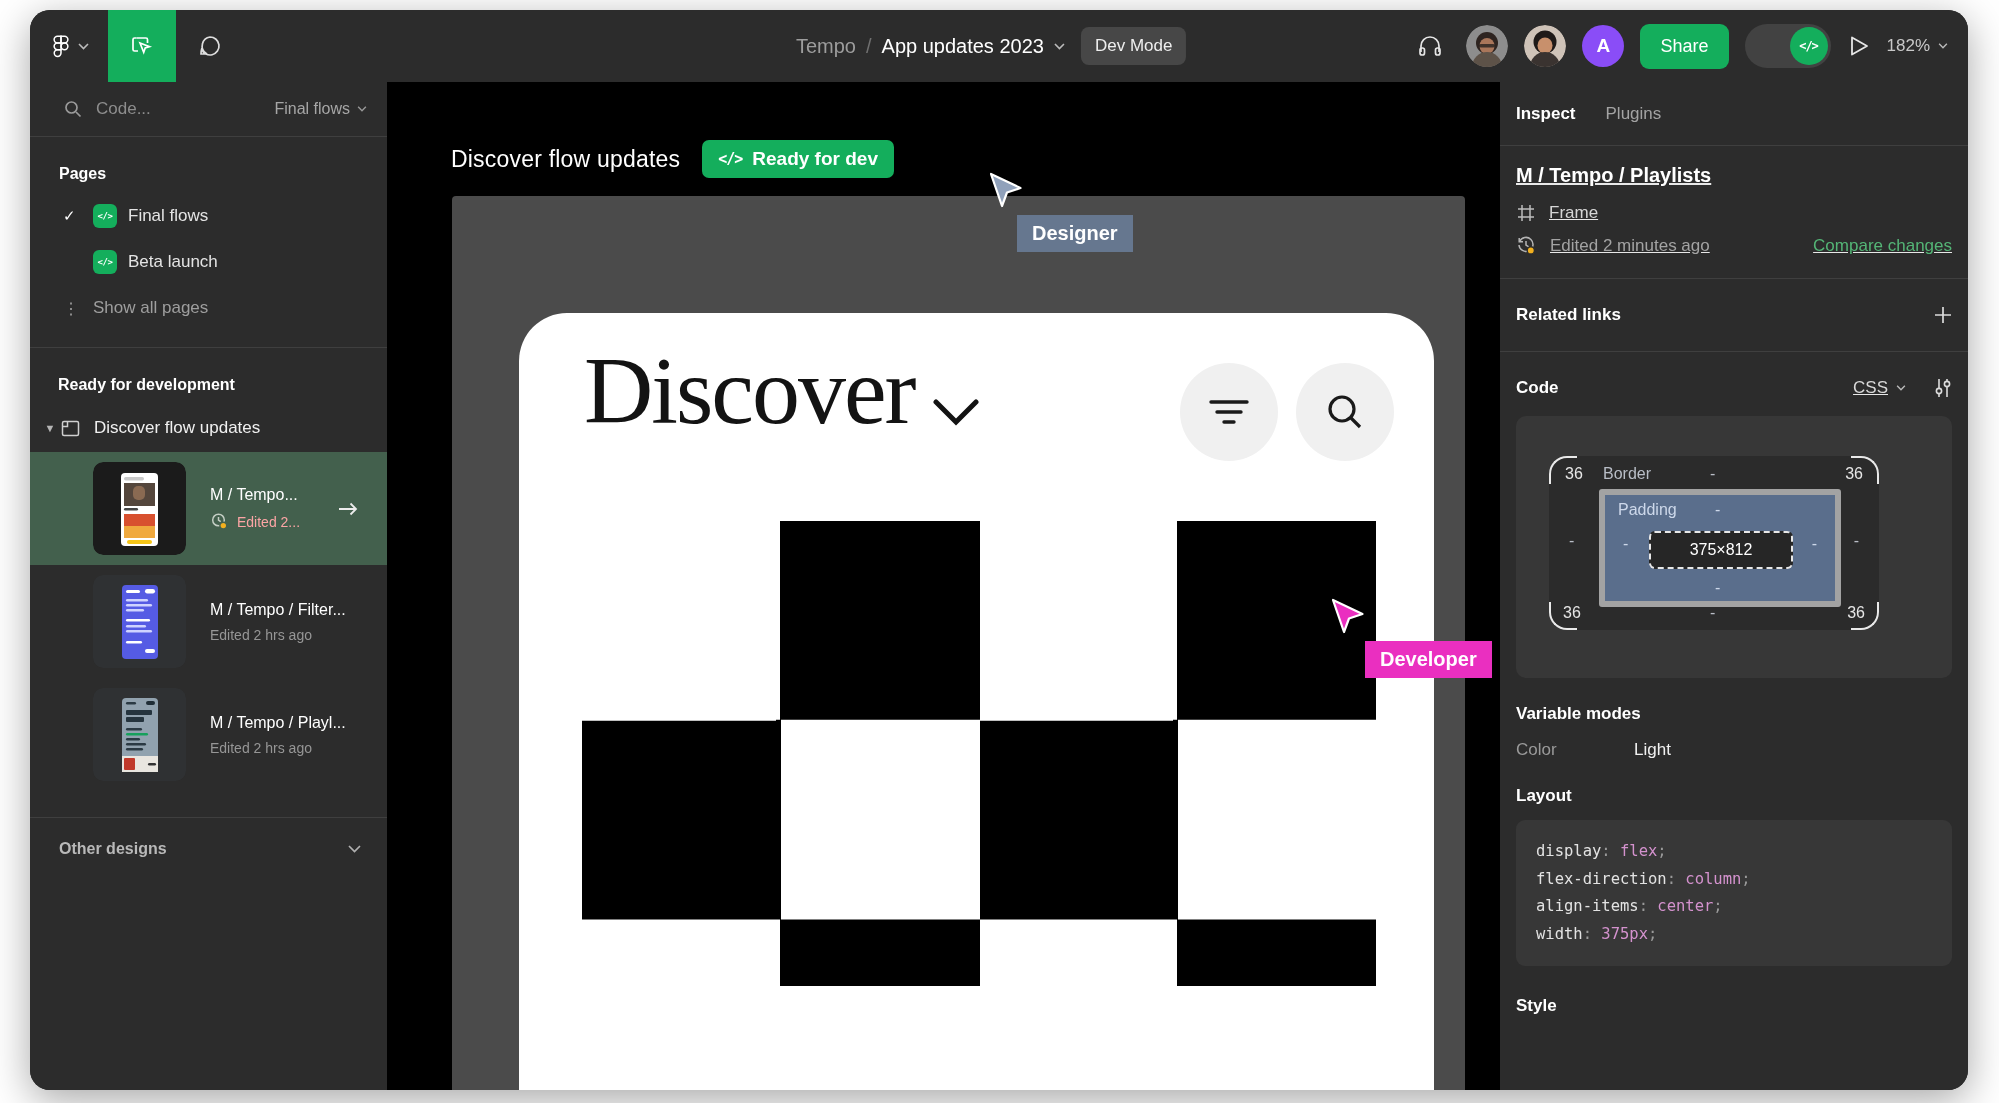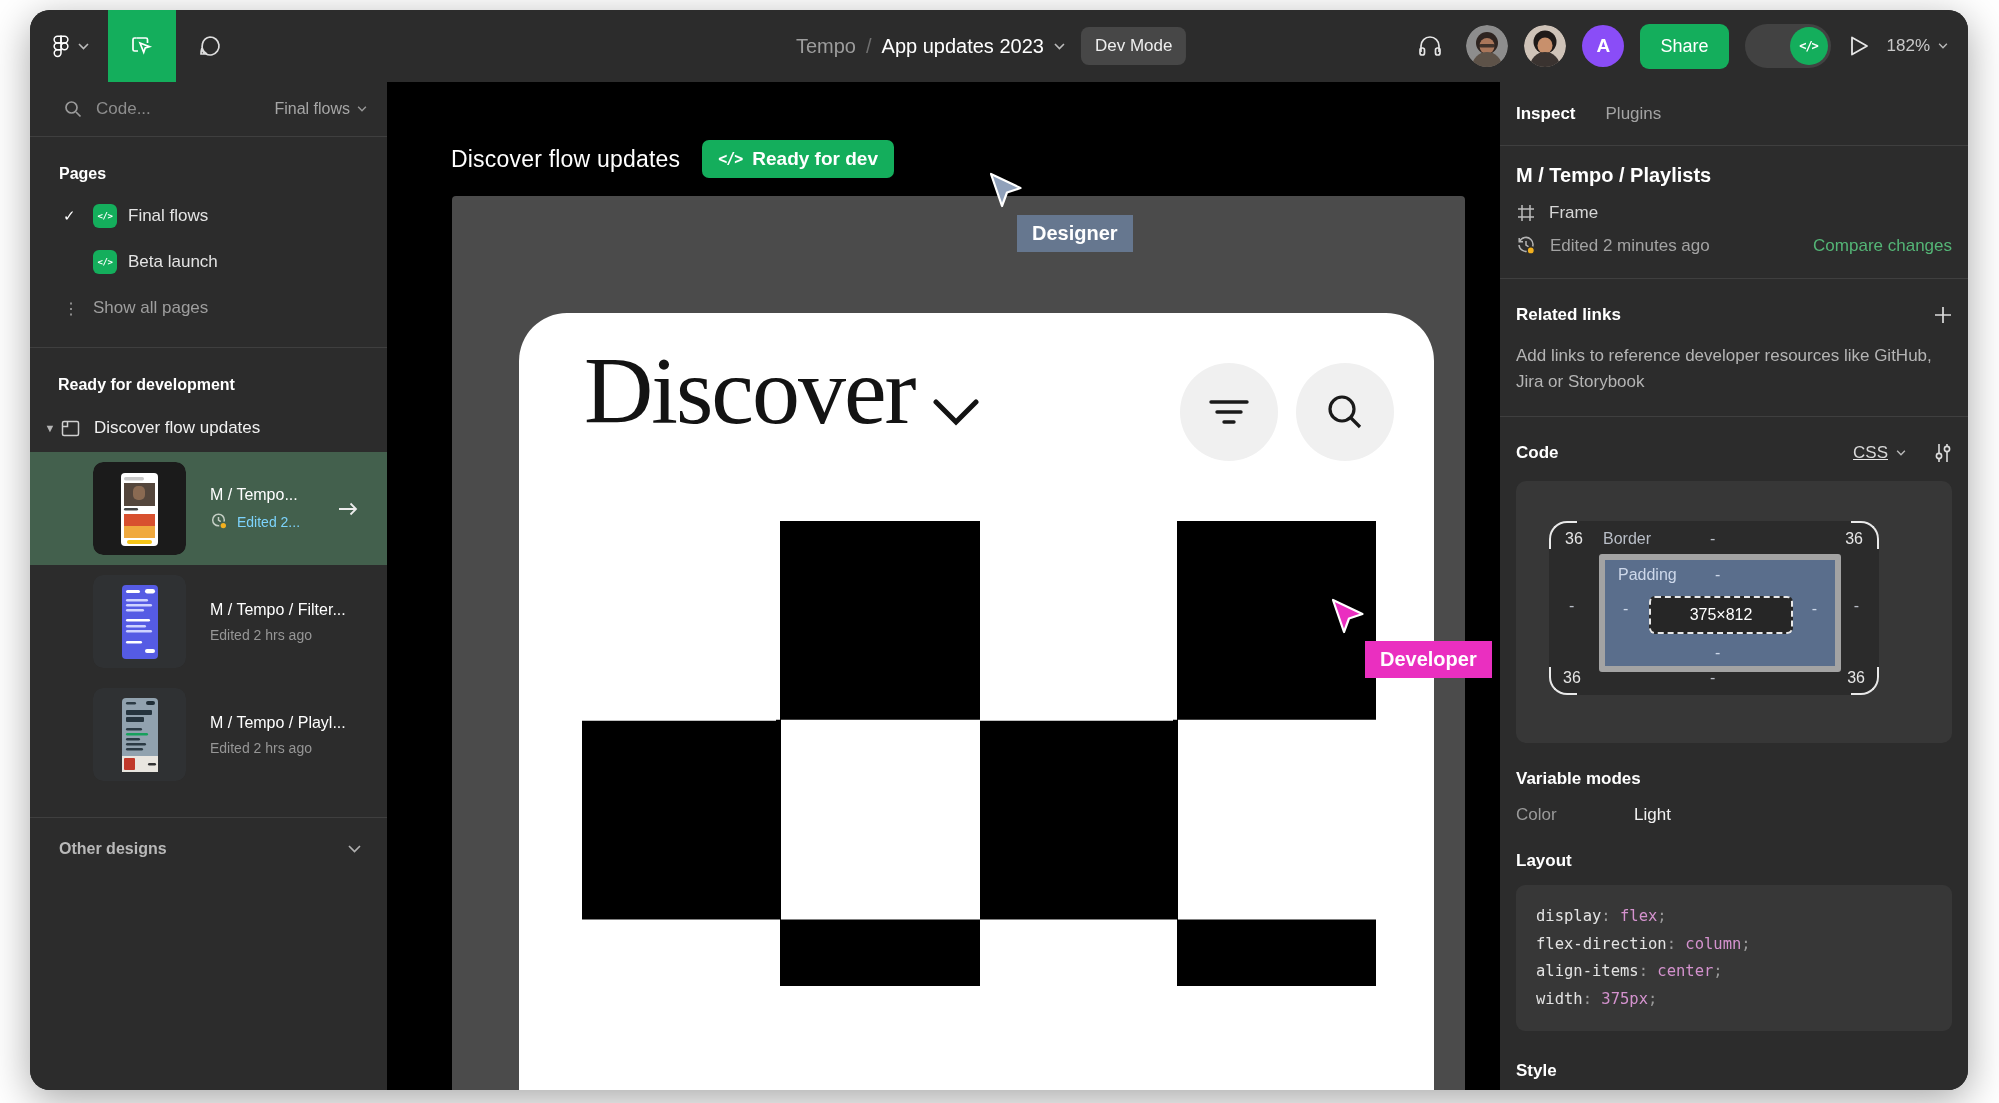--- a/index.html
+++ b/index.html
@@ -46,21 +46,21 @@
     font-family:"DejaVu Sans Mono",monospace;letter-spacing:-.5px;margin-right:11px;}
   .show-all{color:#9e9e9e;}
   .dots-icon{width:30px;margin-left:33px;color:#9e9e9e;font-size:16px;letter-spacing:0;}
   .group-row{height:48px;display:flex;align-items:center;cursor:pointer;font-size:17px;color:#f0f0f0;}
   .tri{margin-left:10px;width:20px;color:#b5b5b5;font-size:11px;text-align:center;}
   .layer-item{display:flex;align-items:center;height:113px;cursor:pointer;padding-left:63px;position:relative;}
   .layer-item.selected{background:#43604d;}
   .thumb{width:93px;height:93px;border-radius:10px;overflow:hidden;flex:0 0 auto;}
   .layer-meta{margin-left:24px;min-width:0;}
   .layer-title{color:#fff;font-size:16px;margin-bottom:8px;white-space:nowrap;}
-  .layer-sub{color:#7dd3fc;font-size:14px;display:flex;align-items:center;gap:8px;}
+  .layer-sub{color:#fca5a5;font-size:14px;display:flex;align-items:center;gap:8px;}
   .layer-item:not(.selected) .layer-sub{color:#969696;}
   .go-arrow{position:absolute;right:28px;top:50%;transform:translateY(-50%);color:#e8e8e8;font-size:20px;}
   .other-row{height:62px;display:flex;align-items:center;justify-content:space-between;
     padding:0 26px 0 29px;color:#b9b9b9;font-weight:700;font-size:16px;cursor:pointer;}
   
   .canvas{flex:1;background:#000;position:relative;overflow:hidden;}
   .canvas-title-row{position:absolute;left:64px;top:58px;display:flex;align-items:center;gap:22px;}
   .canvas-title{color:#fff;font-size:23px;font-weight:500;letter-spacing:.2px;}
   .ready-badge{background:#14ae5c;color:#fff;font-size:19px;font-weight:600;border-radius:7px;
     height:38px;display:flex;align-items:center;gap:10px;padding:0 16px;cursor:pointer;}
@@ -82,21 +82,21 @@
   .card-title.partial{top:766px;}
   .cursor{position:absolute;}
   .cursor-label{position:absolute;color:#fff;font-size:20px;font-weight:600;padding:7px 15px;cursor:default;}
   .lbl-designer{left:630px;top:133px;background:#66778f;}
   .lbl-developer{left:978px;top:559px;background:#ea2fc0;}
   
   .inspector{width:468px;flex:0 0 auto;background:#2c2c2c;color:#e8e8e8;overflow:hidden;}
   .insp-tabs{height:63px;display:flex;align-items:center;gap:30px;padding:0 16px;font-size:17px;}
   .tab{cursor:pointer;color:#a3a3a3;text-align:center;}
   .tab.active{color:#fff;font-weight:700;}
-  .insp-head{padding:18px 16px 22px;}
+  .insp-head{padding:18px 16px 22px;text-decoration:underline;}
   .sel-name{color:#fff;font-weight:700;font-size:20px;margin-bottom:16px;}
   .sel-row{display:flex;align-items:center;gap:13px;font-size:17px;color:#d6d6d6;margin-top:12px;}
   .sel-row .muted{color:#a3a3a3;}
   .compare-link{margin-left:auto;color:#54b576;cursor:pointer;}
   .insp-sec{padding:16px 16px 22px;}
   .sec-title-row{display:flex;align-items:center;justify-content:space-between;padding:10px 0 4px;}
   .sec-title{color:#fff;font-weight:700;font-size:17px;}
   .sec-desc{color:#b4b4b4;font-size:17px;line-height:1.5;margin-top:14px;max-width:420px;}
   .plus-btn,.sliders-btn{color:#dcdcdc;cursor:pointer;display:flex;align-items:center;}
   .code-head-right{display:flex;align-items:flex-start;gap:28px;text-decoration:underline;}
@@ -454,21 +454,20 @@
 
       <div class="insp-sec">
         <div class="sec-title-row">
           <span class="sec-title">Related links</span>
           <span class="plus-btn">
             <svg width="18" height="18" viewBox="0 0 18 18" stroke="#dcdcdc" stroke-width="1.7">
                 <path d="M9 1v16M1 9h16"></path>
               </svg>
           </span>
         </div>
-        <div class="sec-desc">Add links to reference developer resources like GitHub, Jira or Storybook</div>
       </div>
       <div class="divider"></div>
 
       <div class="insp-sec">
         <div class="sec-title-row">
           <span class="sec-title">Code</span>
           <span class="code-head-right">
             <span class="css-select">
               <span>CSS</span>
               <svg width="10" height="6" viewBox="0 0 11 7" fill="none" stroke="#bbb" stroke-width="1.6">

